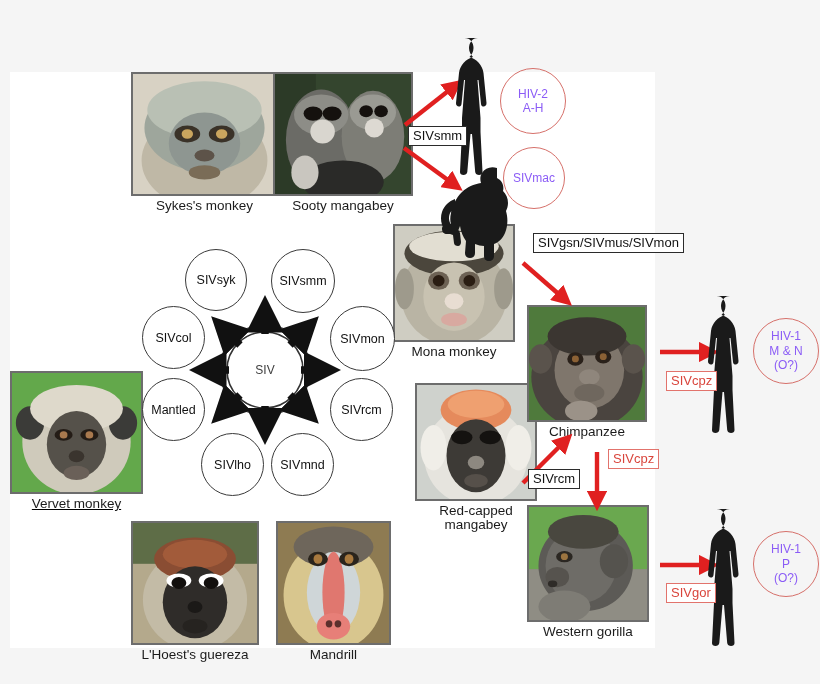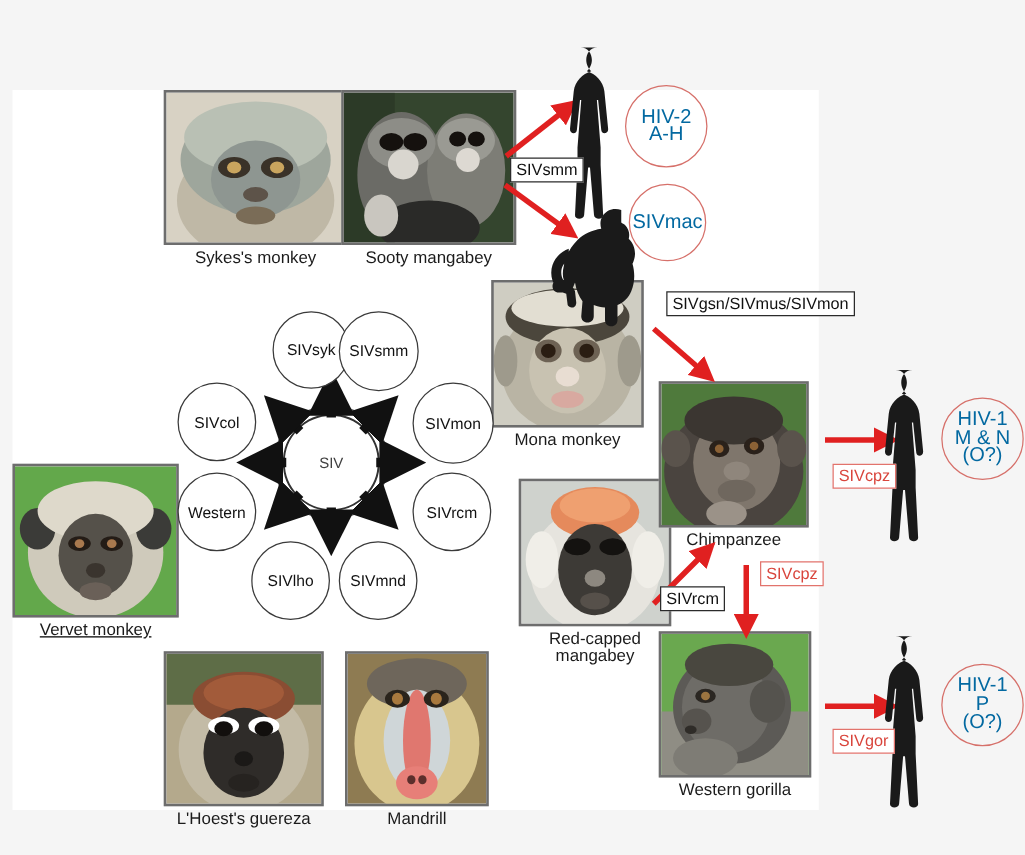--- a/index.html
+++ b/index.html
@@ -69,24 +69,24 @@
     line-height:15px;
   }
   .lbl.black{border:1.6px solid #2b2b2b;color:#111;}
   .lbl.red{border:1.4px solid #e2736c;color:#d9453c;}
 
   
   .rcirc{
     position:absolute;
     border:1.6px solid #d6706a;
     border-radius:50%;
-    color:#0369a1;
+    color:#8b5cf6;
     display:flex;align-items:center;justify-content:center;
     text-align:center;
-    font-size:16px;line-height:14.5px;
+    font-size:12px;line-height:14.5px;
     white-space:pre-line;
     box-sizing:border-box;
     background:transparent;
   }
 
   
   .ovl{position:absolute;left:0;top:0;width:820px;height:684px;pointer-events:none;}
 </style>
 </head>
 <body>
@@ -295,27 +295,27 @@
         <line x1="150" y1="147" x2="164" y2="161"></line>
         <line x1="125" y1="158" x2="125" y2="176"></line>
         <line x1="100" y1="147" x2="86" y2="161"></line>
         <line x1="89" y1="122" x2="70" y2="122"></line>
         <line x1="100" y1="97" x2="86" y2="83"></line>
       </g>
     </svg>
 
     <div class="hub-center" style="left:87px;top:102px;width:76px;height:40px;">SIV</div>
 
-    <div class="sat" style="left:78px;top:1px;width:62px;height:62px;text-align:right;">SIVsyk</div>
+    <div class="sat" style="left:45px;top:1px;width:62px;height:62px;text-align:right;">SIVsyk</div>
     <div class="sat" style="left:131px;top:1px;width:64px;height:64px;">SIVsmm</div>
     <div class="sat" style="left:190px;top:58px;width:65px;height:65px;">SIVmon</div>
     <div class="sat" style="left:190px;top:130px;width:63px;height:63px;">SIVrcm</div>
     <div class="sat" style="left:131px;top:185px;width:63px;height:63px;">SIVmnd</div>
     <div class="sat" style="left:61px;top:185px;width:63px;height:63px;">SIVlho</div>
-    <div class="sat" style="left:2px;top:130px;width:63px;height:63px;">Western</div>
+    <div class="sat" style="left:2px;top:130px;width:63px;height:63px;">Mantled</div>
     <div class="sat" style="left:2px;top:58px;width:63px;height:63px;">SIVcol</div>
   </div>
 
   <svg class="ovl" viewBox="0 0 820 684">
     <defs>
       <marker id="redarrow" markerWidth="4.6" markerHeight="4.6" refX="1.6" refY="2.3" orient="auto">
         <path d="M0,0 L4.6,2.3 L0,4.6 z" fill="#e02020"></path>
       </marker>
     </defs>
 

